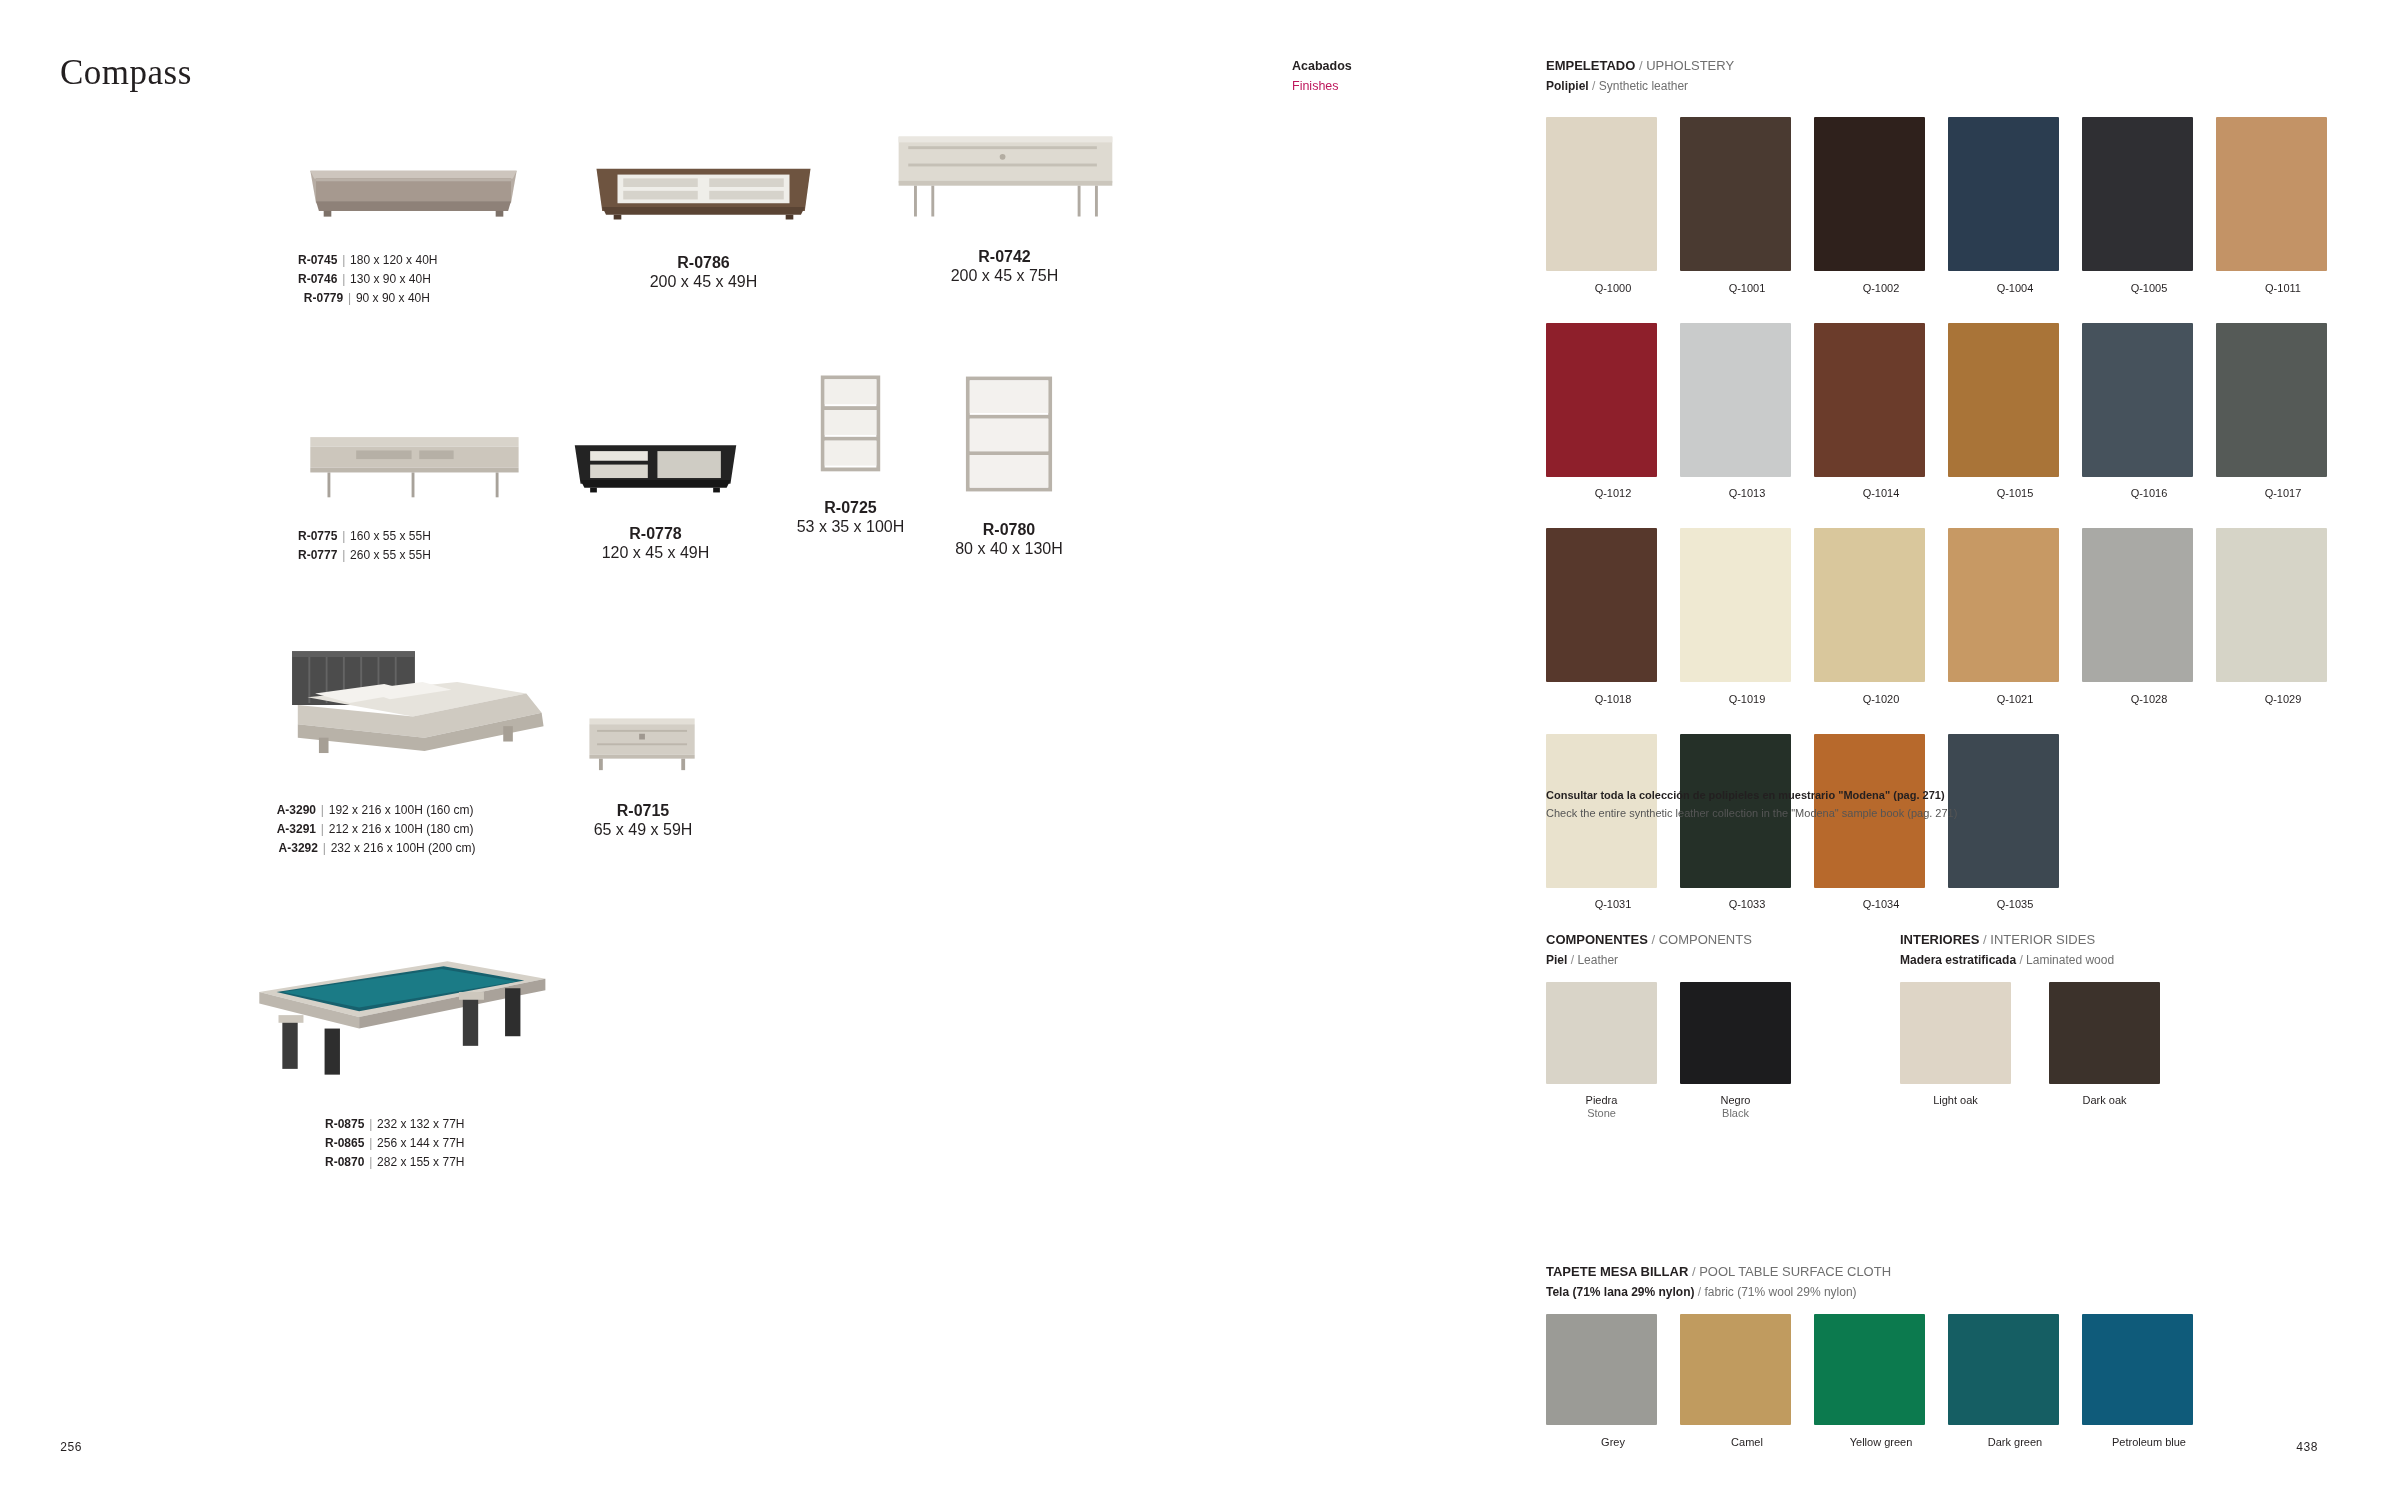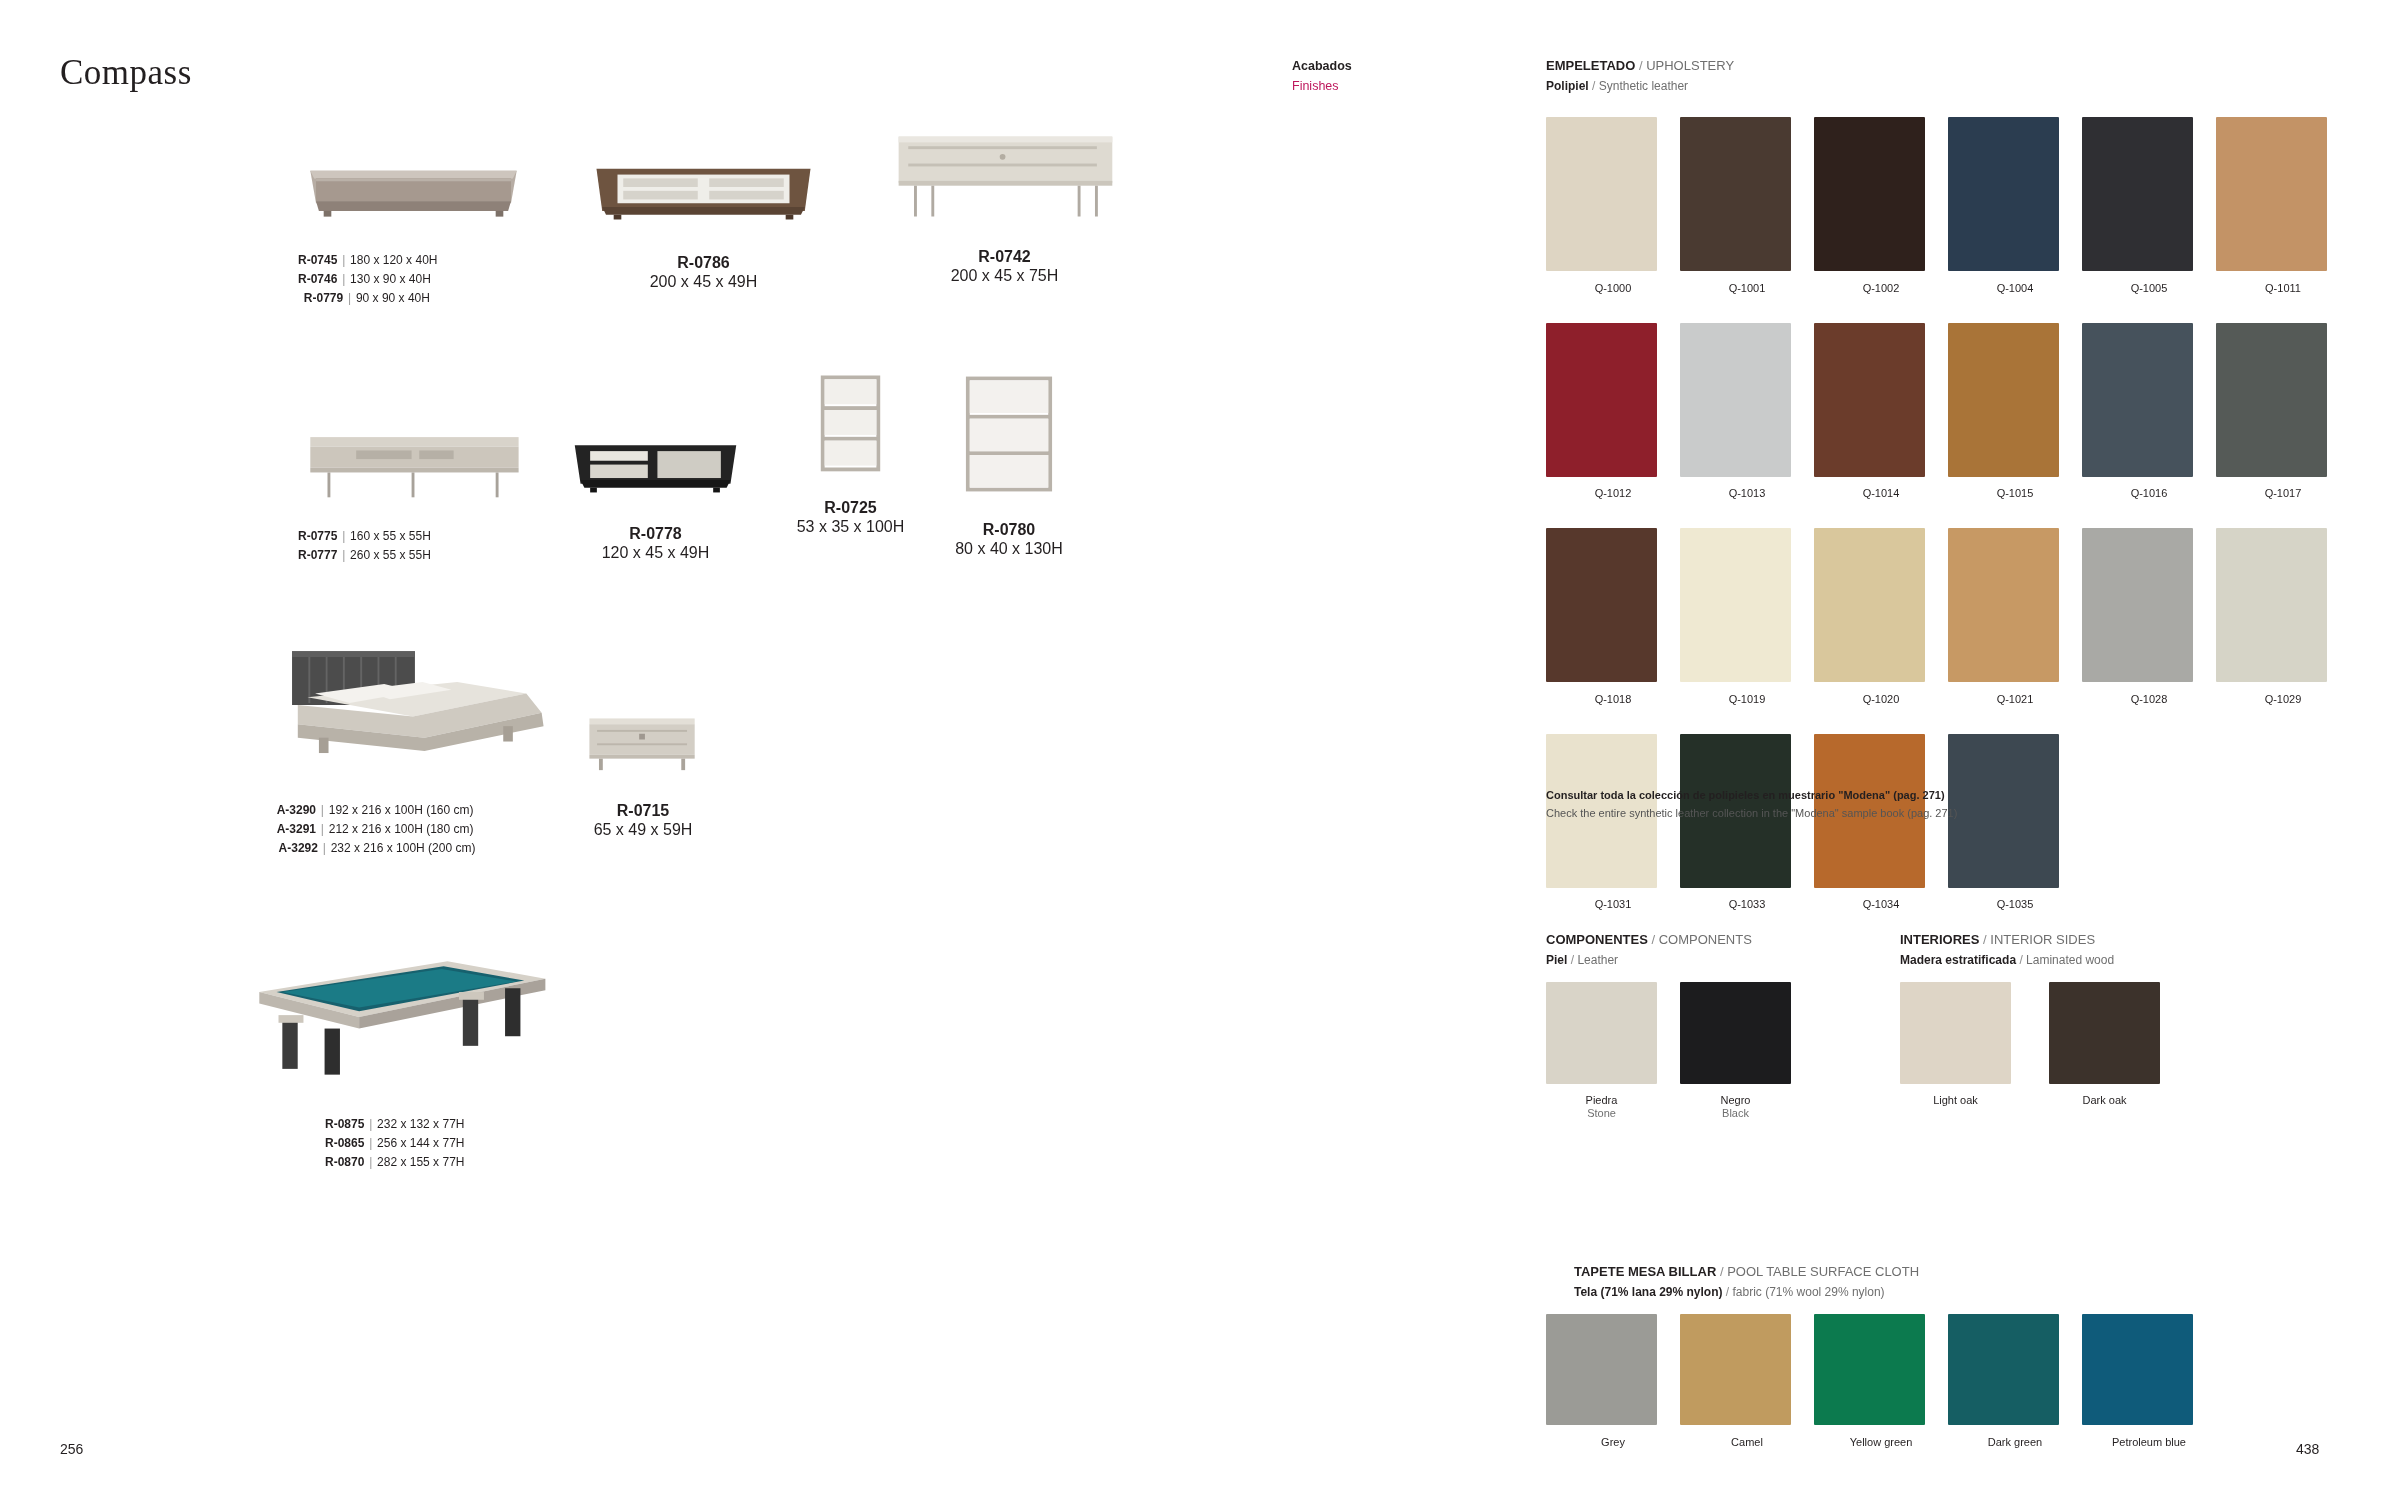--- a/index.html
+++ b/index.html
@@ -10,21 +10,21 @@
   }
   .page{position:absolute;inset:0;}
 
   
   .brand{
     position:absolute;left:60px;top:53px;
     font-family:"Liberation Serif", serif;
     font-size:35px;letter-spacing:0.5px;color:#231f20;
   }
   .page-num{
-    position:absolute;font-size:14px;color:#231f20;
+    position:absolute;font-size:12px;color:#231f20;font-family:Liberation Mono, monospace;
   }
   .pn-left{left:60px;top:1441px;}
   .pn-right{left:2296px;top:1441px;}
 
   .prod{position:absolute;}
   .caption{ text-align:center; }
   .capline{font-size:12px;line-height:19px;white-space:nowrap;}
   .capline b{font-weight:bold;}
   .capline .sep{color:#9a9a9a;padding:0 4.8px;}
   .capline .dim{color:#231f20;}
@@ -419,21 +419,21 @@
         <div class="chip tex-wood" style="width:111px;height:102px;background:#ded5c6;"></div>
         <div class="lbl"><span>Light oak</span></div>
       </div>
       <div>
         <div class="chip tex-wood" style="width:111px;height:102px;background:#3c322b;"></div>
         <div class="lbl"><span>Dark oak</span></div>
       </div>
     </div>
   </div>
 
-  <div class="sec-title" style="left:1546px;top:1262px;margin-left:28px;">
+  <div class="sec-title" style="left:1546px;top:1262px;">
     <div>
       <span class="es">TAPETE MESA BILLAR</span><span class="sl"> / </span><span class="en">POOL TABLE SURFACE CLOTH</span>
     </div>
     <div class="sec-sub">
       <span class="es">Tela (71% lana  29% nylon)</span><span class="sl"> / </span><span class="en">fabric (71% wool  29% nylon)</span>
     </div>
   </div>
 
   <div class="swatch-grid" id="cloth-grid" style="left:1546px;top:1314px;grid-template-columns:repeat(5,134px);">
       <div class="sw">

